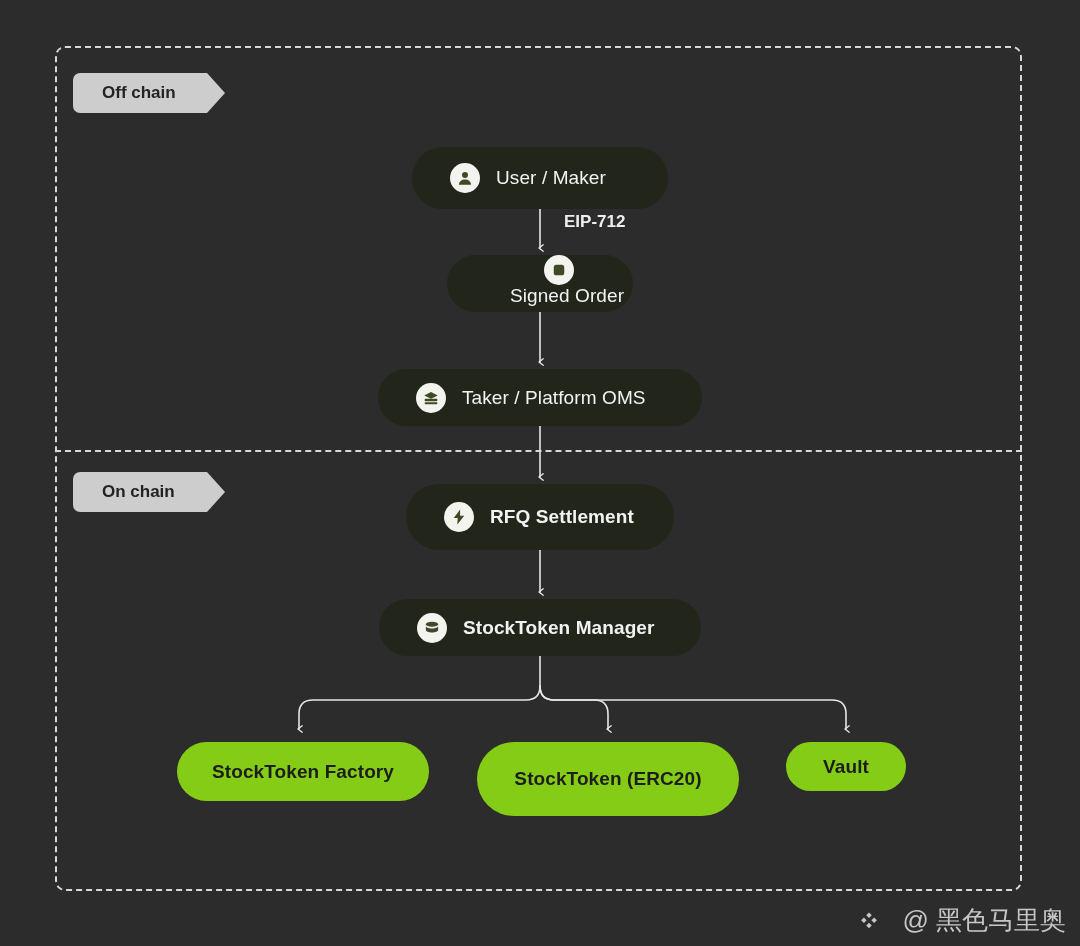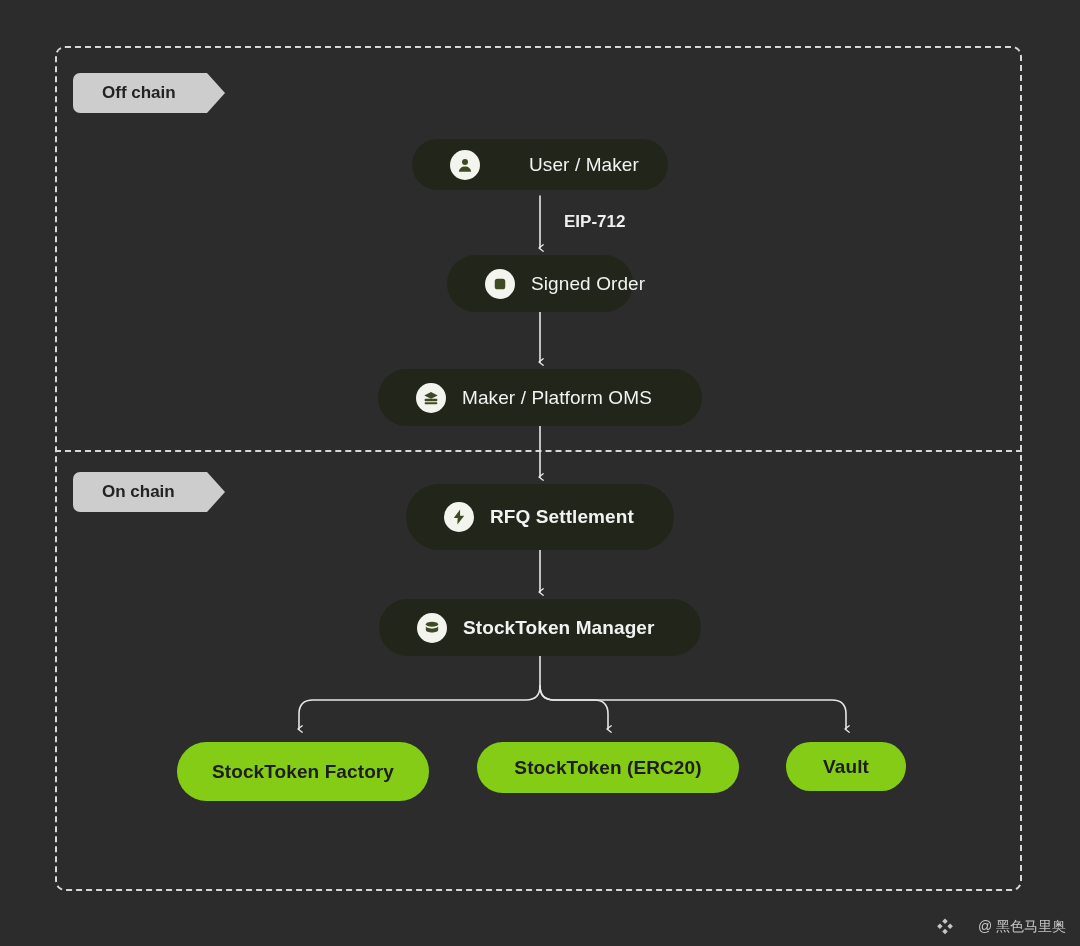--- a/index.html
+++ b/index.html
@@ -92,27 +92,27 @@
     border-radius: 50%;
     background: #f4f4ef;
     display: flex;
     align-items: center;
     justify-content: center;
     flex: none;
   }
   .icon-badge svg { display: block; }
 
   
-  #node-user        { left: 412px; top: 139px; width: 256px; height: 51px; gap: 33px; }
-  #node-signed      { left: 447px; top: 255px; width: 186px; height: 57px; }
+  #node-user        { left: 412px; top: 147px; width: 256px; height: 62px; }
+  #node-signed      { left: 447px; top: 255px; width: 186px; height: 57px; flex-direction: column; }
   #node-taker       { left: 378px; top: 369px; width: 324px; height: 57px; }
   #node-rfq         { left: 406px; top: 484px; width: 268px; height: 66px; font-weight: bold; }
   #node-manager     { left: 379px; top: 599px; width: 322px; height: 57px; font-weight: bold; }
   #node-factory     { left: 177px; top: 742px; width: 252px; height: 59px; }
-  #node-erc20       { left: 477px; top: 742px; width: 262px; height: 51px; }
+  #node-erc20       { left: 477px; top: 742px; width: 262px; height: 74px; }
   #node-vault       { left: 786px; top: 742px; width: 120px; height: 49px; }
 
   
   #connectors {
     position: absolute;
     left: 0; top: 0;
     width: 1080px; height: 946px;
     pointer-events: none;
   }
 
@@ -129,21 +129,21 @@
 
   
   #watermark {
     position: absolute;
     right: 14px;
     bottom: 8px;
     display: flex;
     align-items: center;
     gap: 22px;
     color: #d4d4d4;
-    font-size: 14px;
+    font-size: 26px;
     opacity: .92;
   }
   #watermark svg { display: block; }
 </style>
 </head>
 <body>
 
 <div id="diagram-frame"></div>
 
 <div id="lane-divider"></div>
@@ -203,21 +203,21 @@
 </div>
 
 <div class="node dark" id="node-taker">
   <span class="icon-badge">
     <svg width="18" height="18" viewBox="0 0 24 24" fill="#3e4a25">
       <path d="M3 8.5 12 4l9 4.5-9 4.5z"></path>
       <rect x="3.5" y="13" width="17" height="3.2" rx="1.2"></rect>
       <rect x="3.5" y="17.6" width="17" height="2.6" rx="1.2"></rect>
     </svg>
   </span>
-  <span class="node-label">Maker / Platform OMS</span>
+  <span class="node-label">Taker / Platform OMS</span>
 </div>
 
 <div class="node dark" id="node-rfq">
   <span class="icon-badge">
     <svg width="18" height="18" viewBox="0 0 24 24" fill="#3e4a25">
       <path d="M13.5 2 5 13.4h5.2L9.8 22 19 10.2h-5.6z"></path>
     </svg>
   </span>
   <span class="node-label">RFQ Settlement</span>
 </div>

